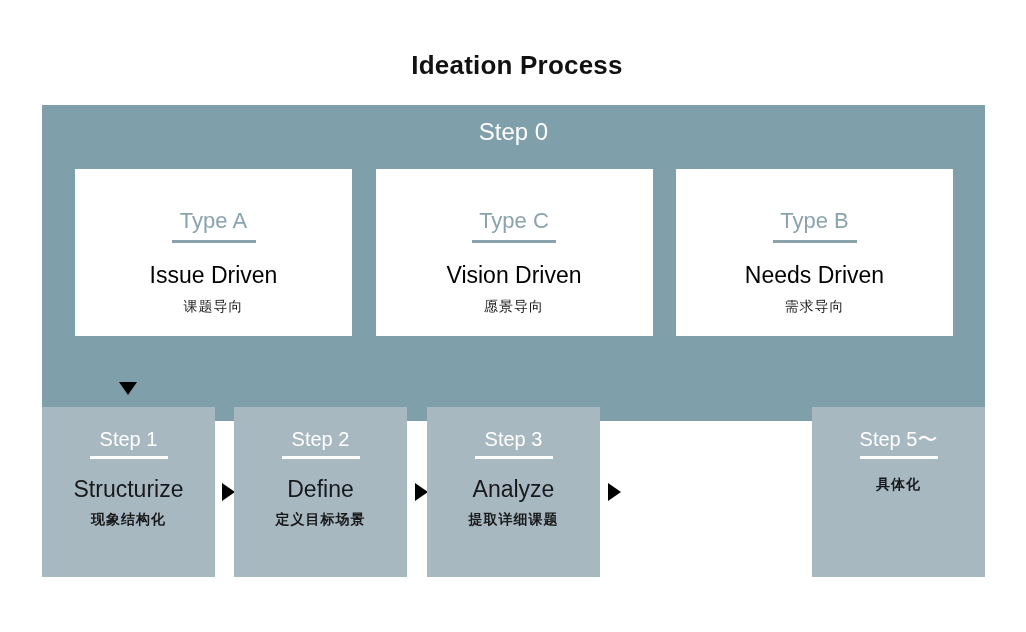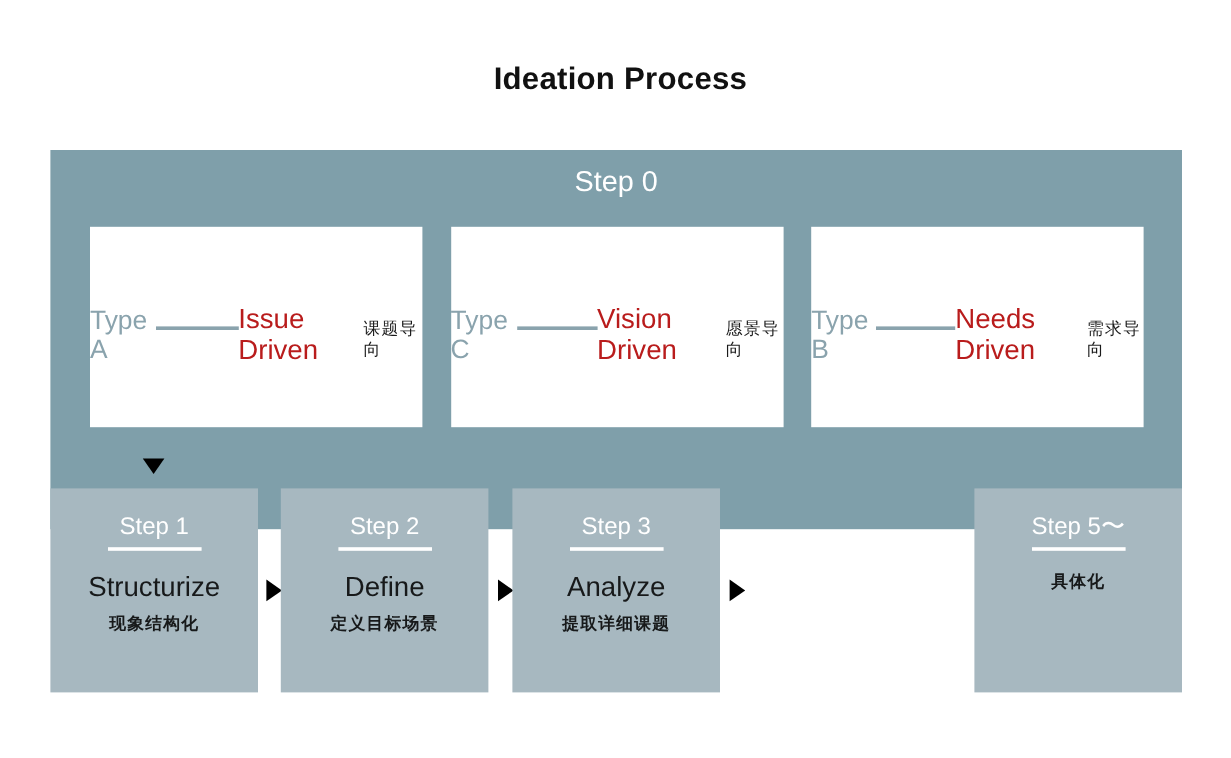--- a/index.html
+++ b/index.html
@@ -35,21 +35,20 @@
   }
 
   
   .banner {
     position: absolute;
     left: 42px;
     top: 105px;
     width: 943px;
     height: 316px;
     background: #7f9faa;
-    margin-top: 20px;
   }
   .banner-label {
     position: absolute;
     left: 0;
     top: 13px;
     width: 943px;
     text-align: center;
     font-size: 24px;
     color: #ffffff;
     font-weight: normal;
@@ -62,41 +61,41 @@
     width: 878px;
     height: 167px;
     display: flex;
     justify-content: space-between;
   }
   .type-card {
     width: 277px;
     height: 167px;
     background: #ffffff;
     display: flex;
-    flex-direction: row;
+    flex-direction: column;
     align-items: center;
     justify-content: center;
     box-sizing: border-box;
     padding-top: 20px;
   }
   .type-tag {
     font-size: 22px;
     color: #8aa3ad;
     line-height: 1.1;
     padding-bottom: 7px;
   }
   .type-underline {
     width: 84px;
     height: 3px;
     background: #8aa3ad;
     margin-bottom: 19px;
   }
   .type-en {
     font-size: 23px;
-    color: #b91c1c;
+    color: #000000;
     line-height: 1.15;
     margin-bottom: 9px;
   }
   .type-cn {
     font-size: 14px;
     color: #1a1a1a;
     font-weight: normal;
     letter-spacing: 1px;
   }
 

